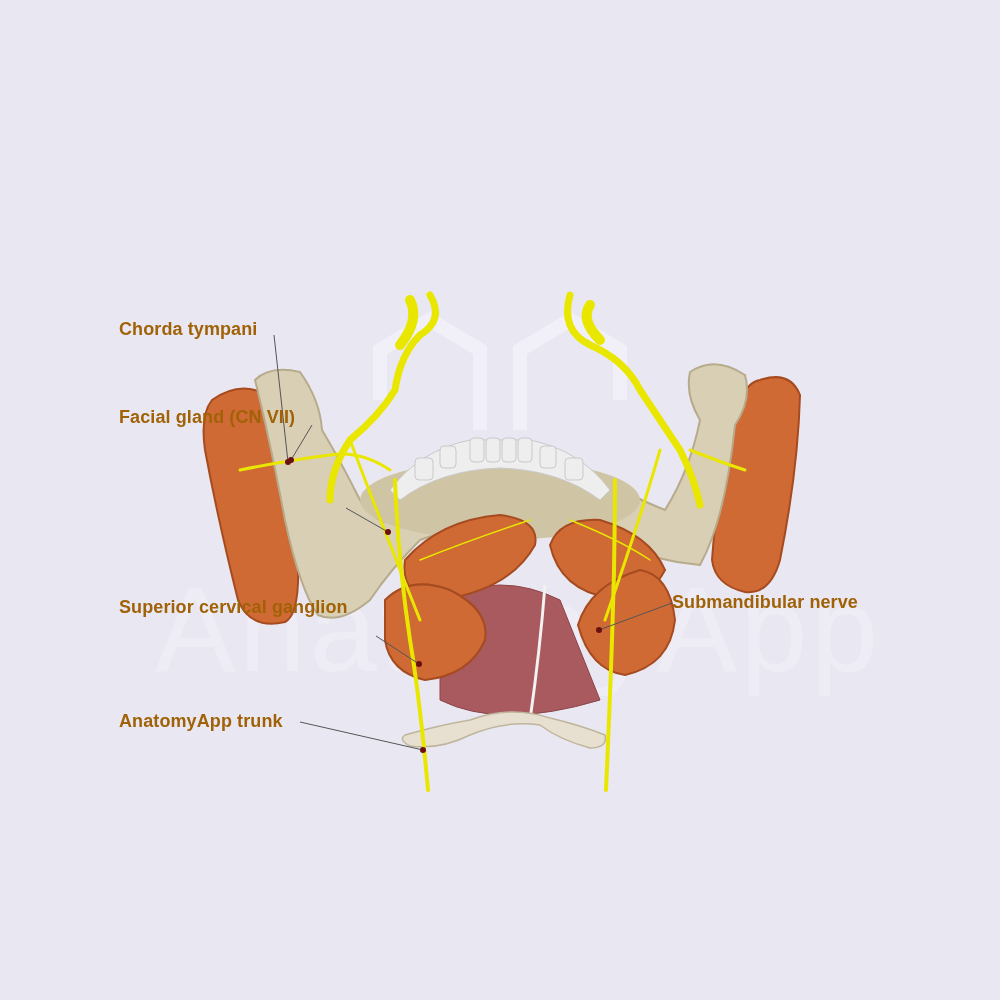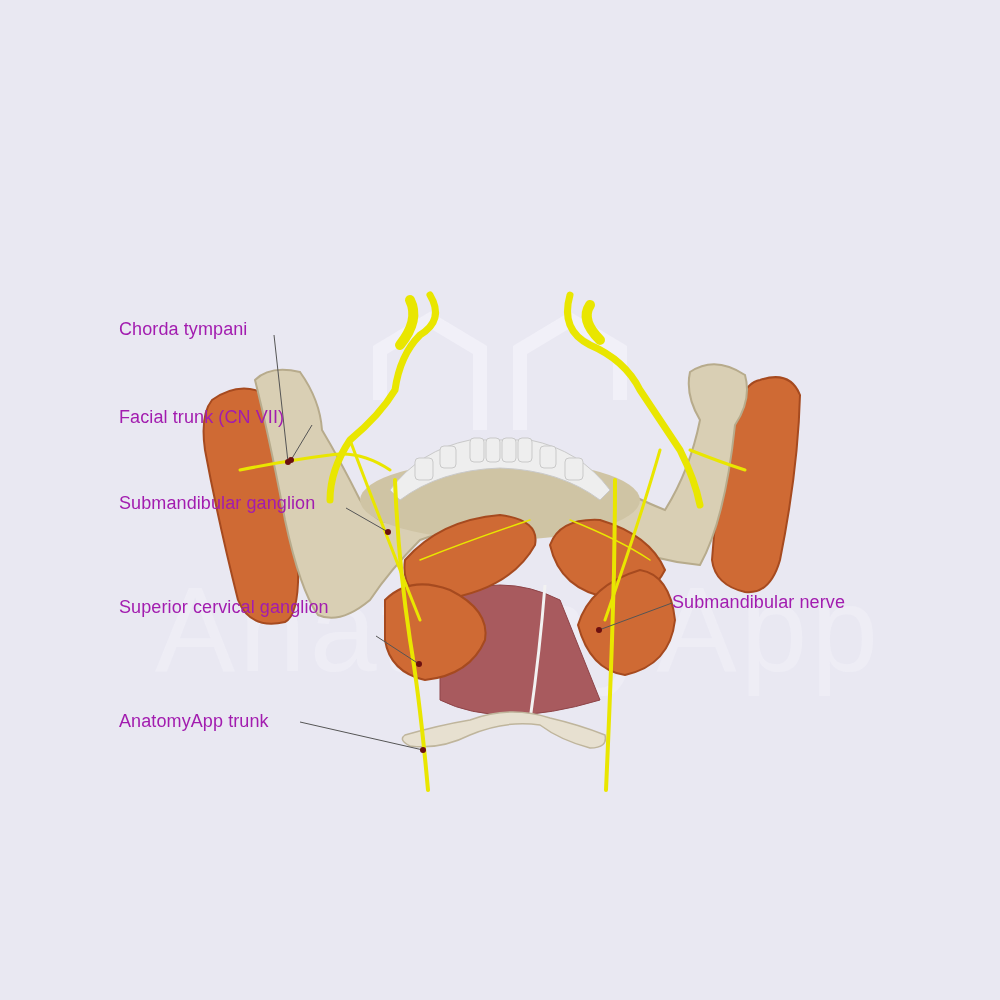--- a/index.html
+++ b/index.html
@@ -1,20 +1,20 @@
 <!DOCTYPE html>
 <html><head>
 <meta charset="utf-8">
 <style>
   html, body { margin:0; padding:0; }
   body { width:1000px; height:1000px; background:#e9e8f2; overflow:hidden; position:relative;
          font-family:"Liberation Sans", sans-serif; }
   #stage { position:absolute; left:0; top:0; width:1000px; height:1000px; }
-  .label { position:absolute; font-family:"Liberation Sans", sans-serif; font-weight:normal;
-           font-size:18px; color:#a21caf; white-space:nowrap; line-height:20px; letter-spacing:0.1px; }
+  .label { position:absolute; font-family:"Liberation Sans", sans-serif; font-weight:bold;
+           font-size:18px; color:#a16207; white-space:nowrap; line-height:20px; letter-spacing:0.1px; }
   .watermark { position:absolute; left:155px; top:560px; font-family:"Liberation Sans", sans-serif;
                font-size:120px; color:#f3f2f9; opacity:0.55; letter-spacing:4px; white-space:nowrap; }
 </style>
 </head>
 <body>
 
 <div id="stage">
   <div class="watermark">AnatomyApp</div>
 
   <svg width="1000" height="1000" viewBox="0 0 1000 1000" style="position:absolute;left:0;top:0">
@@ -99,18 +99,17 @@
       <circle cx="288" cy="462" r="3"></circle>
       <circle cx="291" cy="460" r="3"></circle>
       <circle cx="388" cy="532" r="3"></circle>
       <circle cx="419" cy="664" r="3"></circle>
       <circle cx="423" cy="750" r="3"></circle>
       <circle cx="599" cy="630" r="3"></circle>
     </g>
   </svg>
 
   <div class="label" style="left:119px;top:319px">Chorda tympani</div>
-  <div class="label" style="left:119px;top:407px">Facial trunk (CN VII)</div>
-  <div class="label" style="left:119px;top:493px">Submandibular ganglion</div>
+  <div class="label" style="left:119px;top:407px">Facial gland (CN VII)</div>
   <div class="label" style="left:119px;top:597px">Superior cervical ganglion</div>
   <div class="label" style="left:119px;top:711px">AnatomyApp trunk</div>
   <div class="label" style="left:672px;top:592px">Submandibular nerve</div>
 </div>
 
 </body></html>

